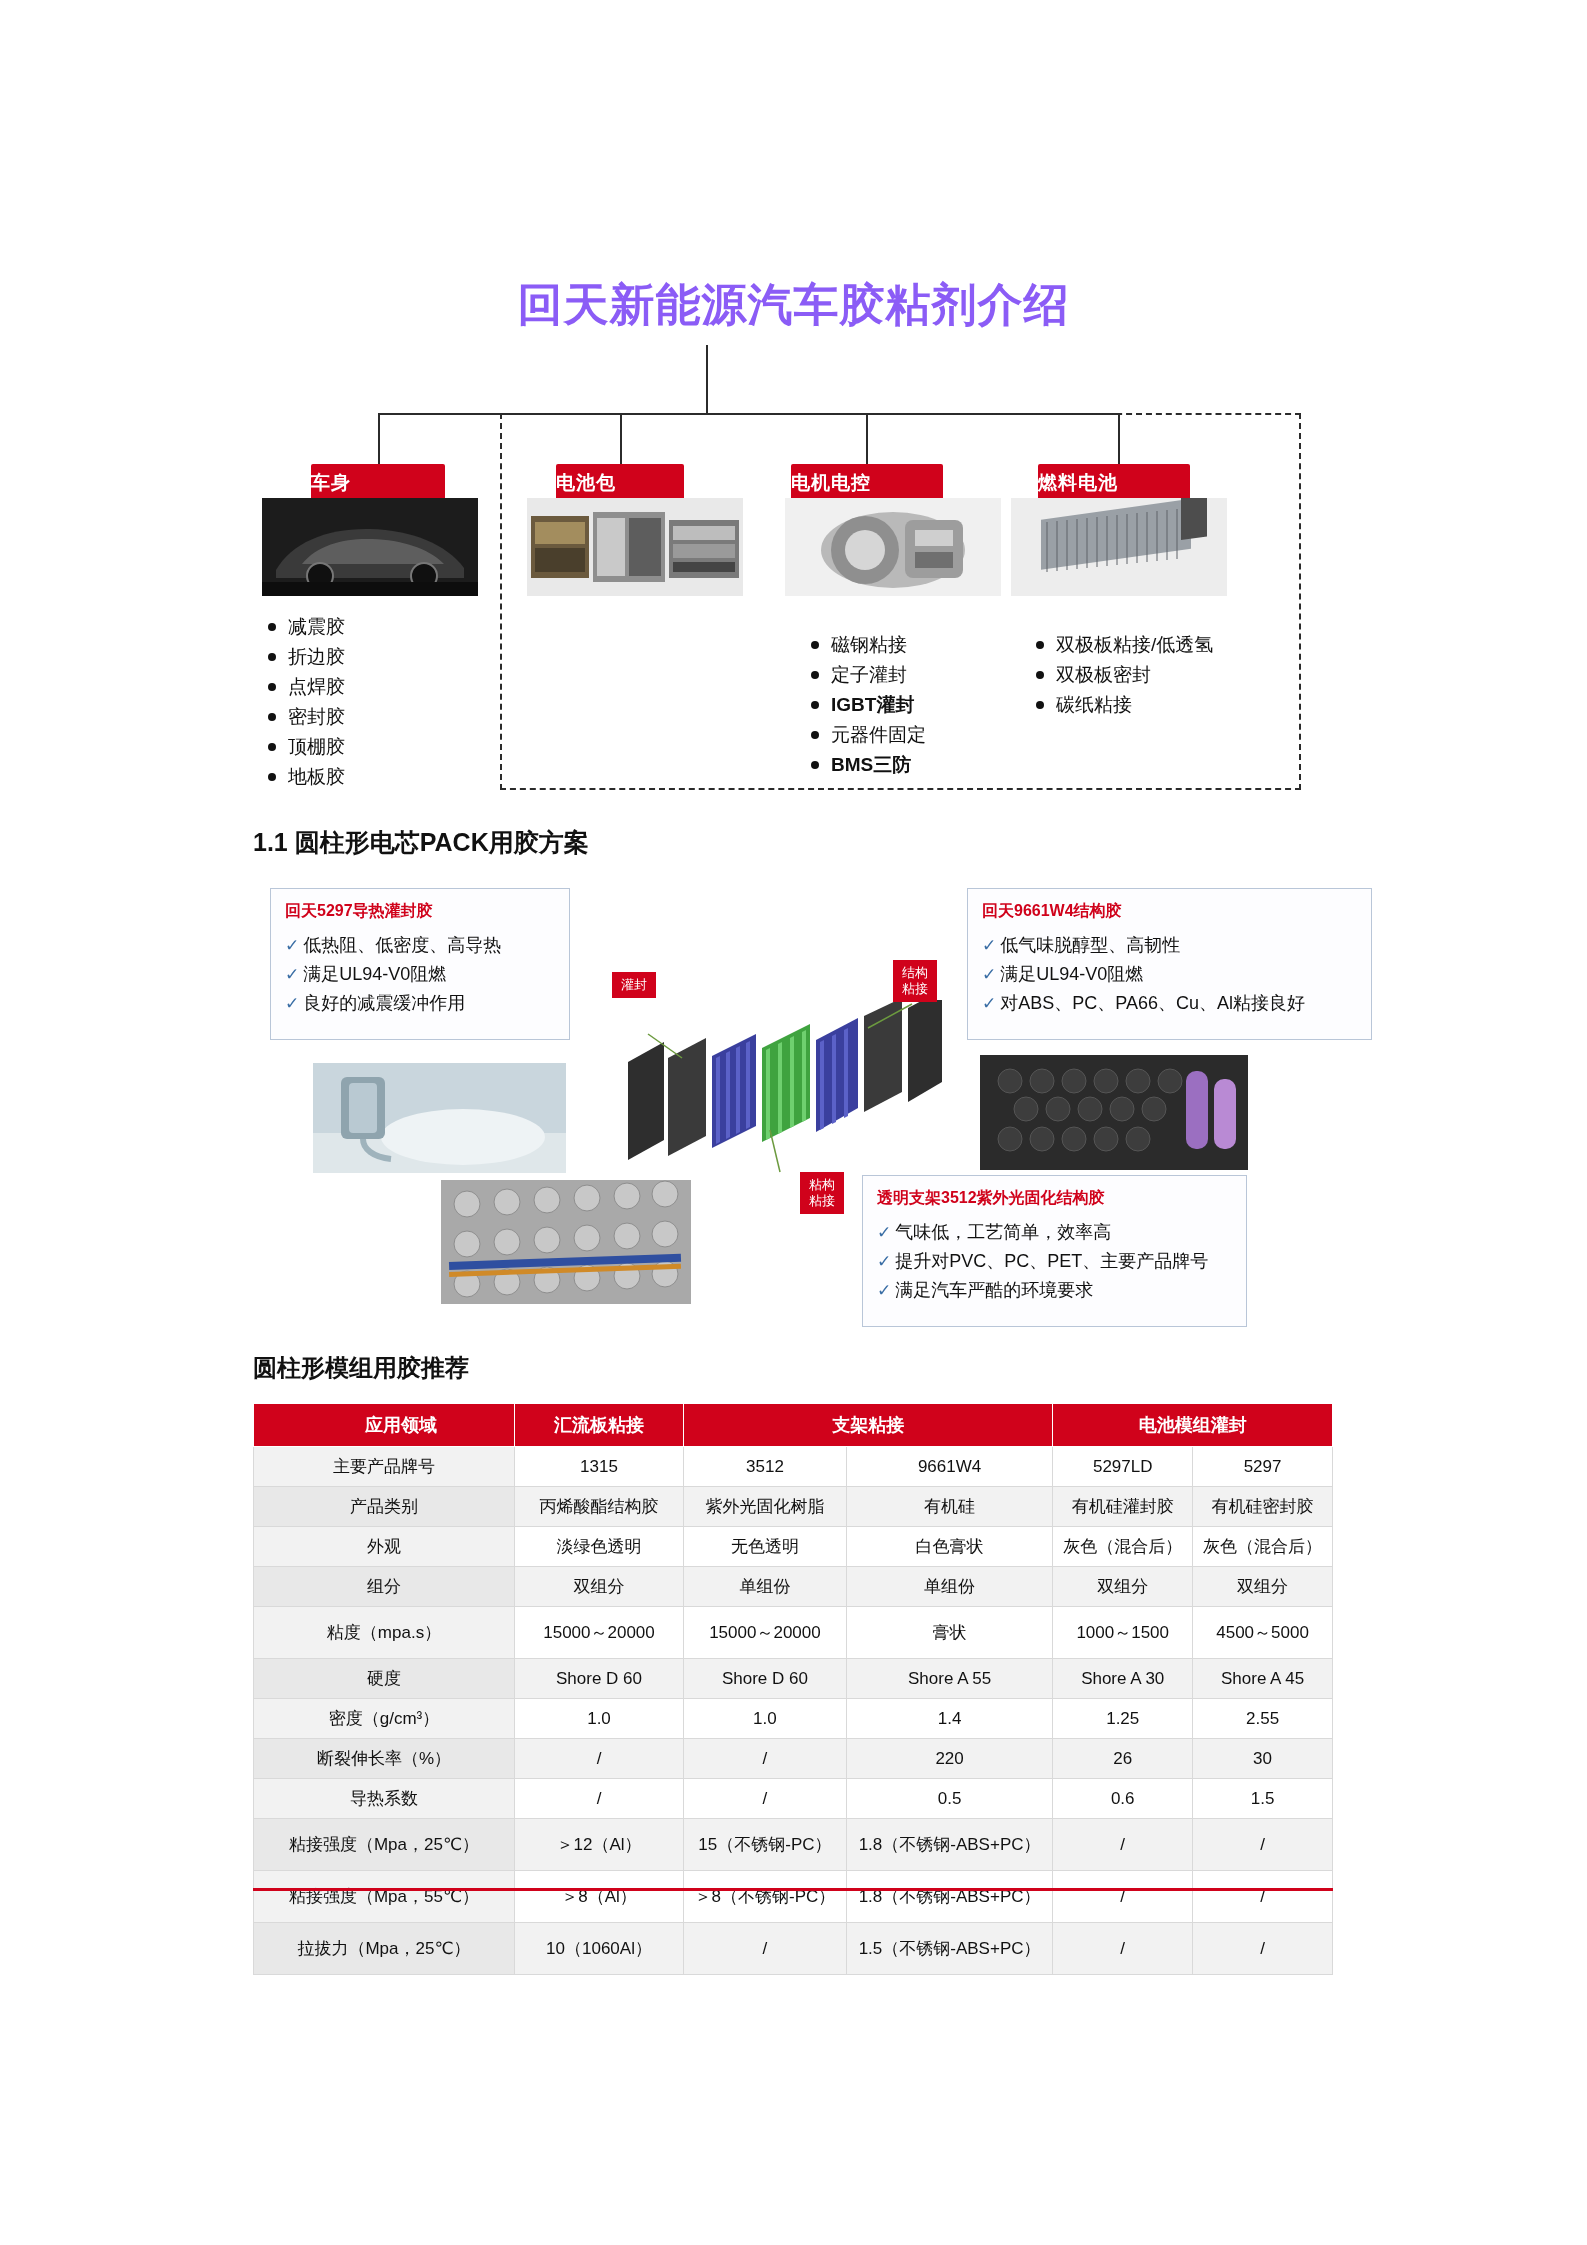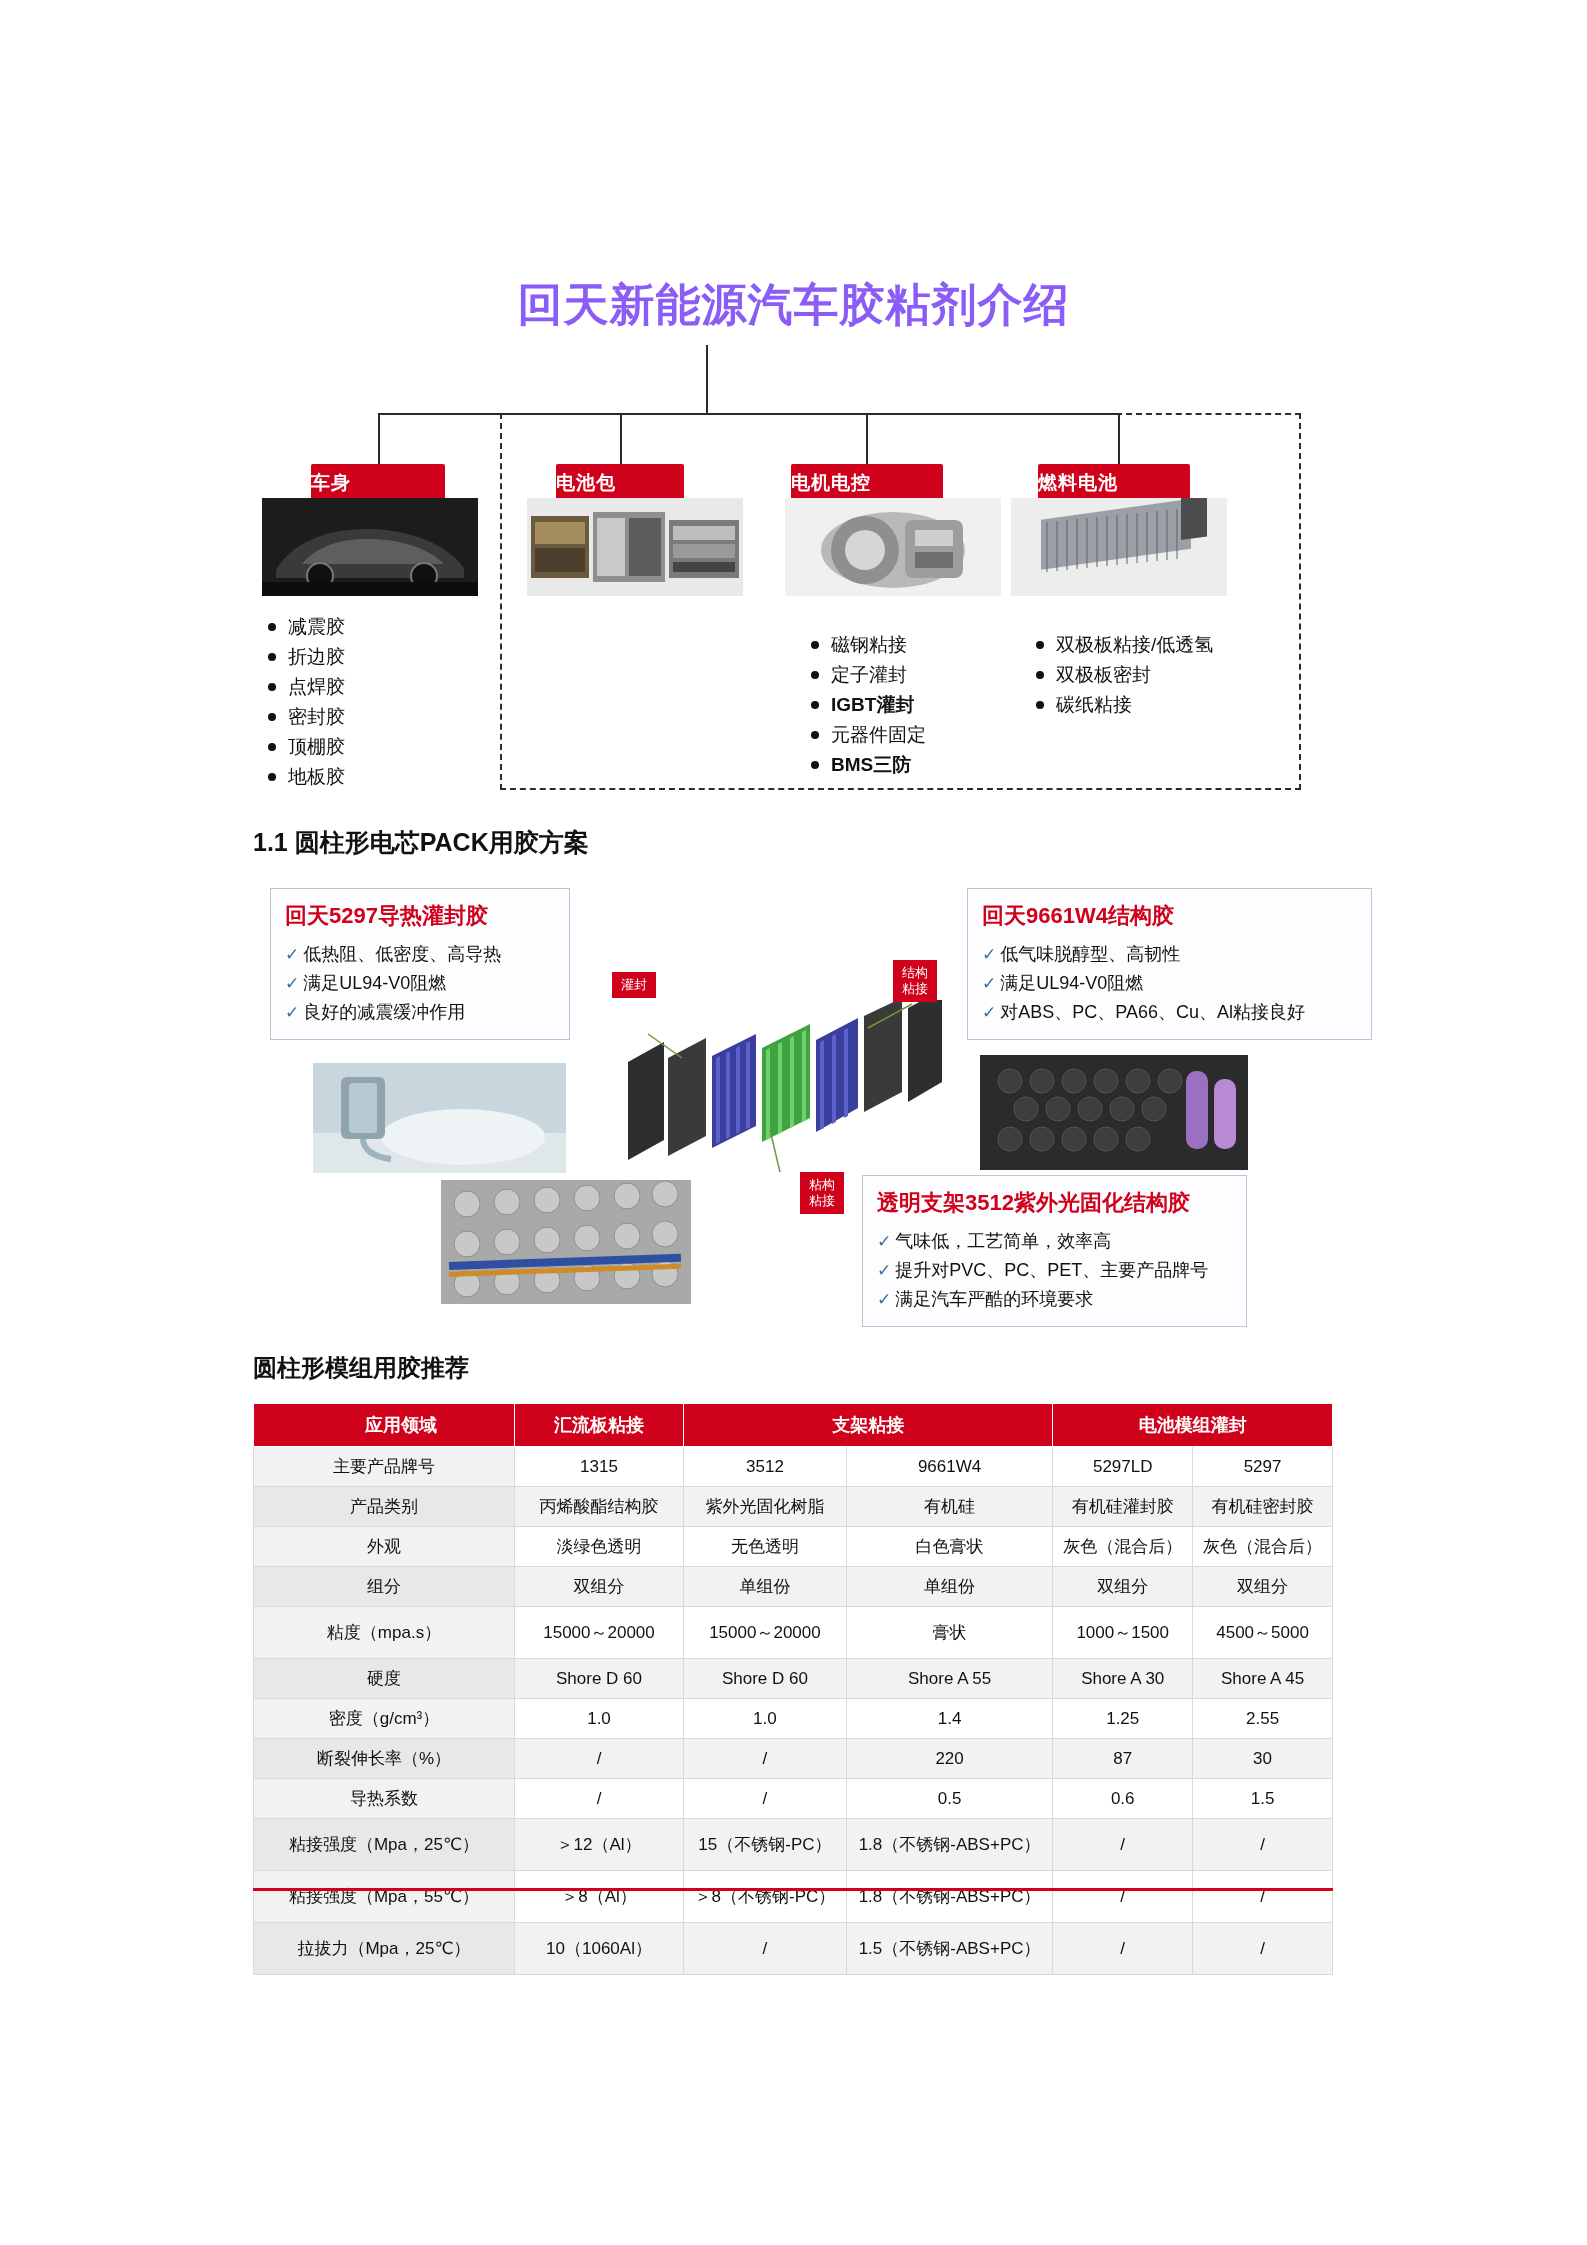--- a/index.html
+++ b/index.html
@@ -108,21 +108,21 @@
   .card {
     position: absolute;
     border: 1px solid #b9c6d8;
     background: #fdfdff;
     padding: 12px 14px 14px 14px;
     box-sizing: border-box;
   }
   .card .c-title {
     color: #d0021b;
     font-weight: bold;
-    font-size: 22px;
+    font-size: 16px;
     margin-bottom: 9px;
   }
   .card .c-item {
     font-size: 18px;
     line-height: 28px;
     color: #111;
     white-space: nowrap;
   }
   .card .c-item:before {
     content: "✓";
@@ -489,21 +489,21 @@
         <td>1.0</td>
         <td>1.4</td>
         <td>1.25</td>
         <td>2.55</td>
       </tr>
       <tr class="alt">
         <td class="lbl">断裂伸长率（%）</td>
         <td>/</td>
         <td>/</td>
         <td>220</td>
-        <td>87</td>
+        <td>26</td>
         <td>30</td>
       </tr>
       <tr>
         <td class="lbl">导热系数</td>
         <td>/</td>
         <td>/</td>
         <td>0.5</td>
         <td>0.6</td>
         <td>1.5</td>
       </tr>

